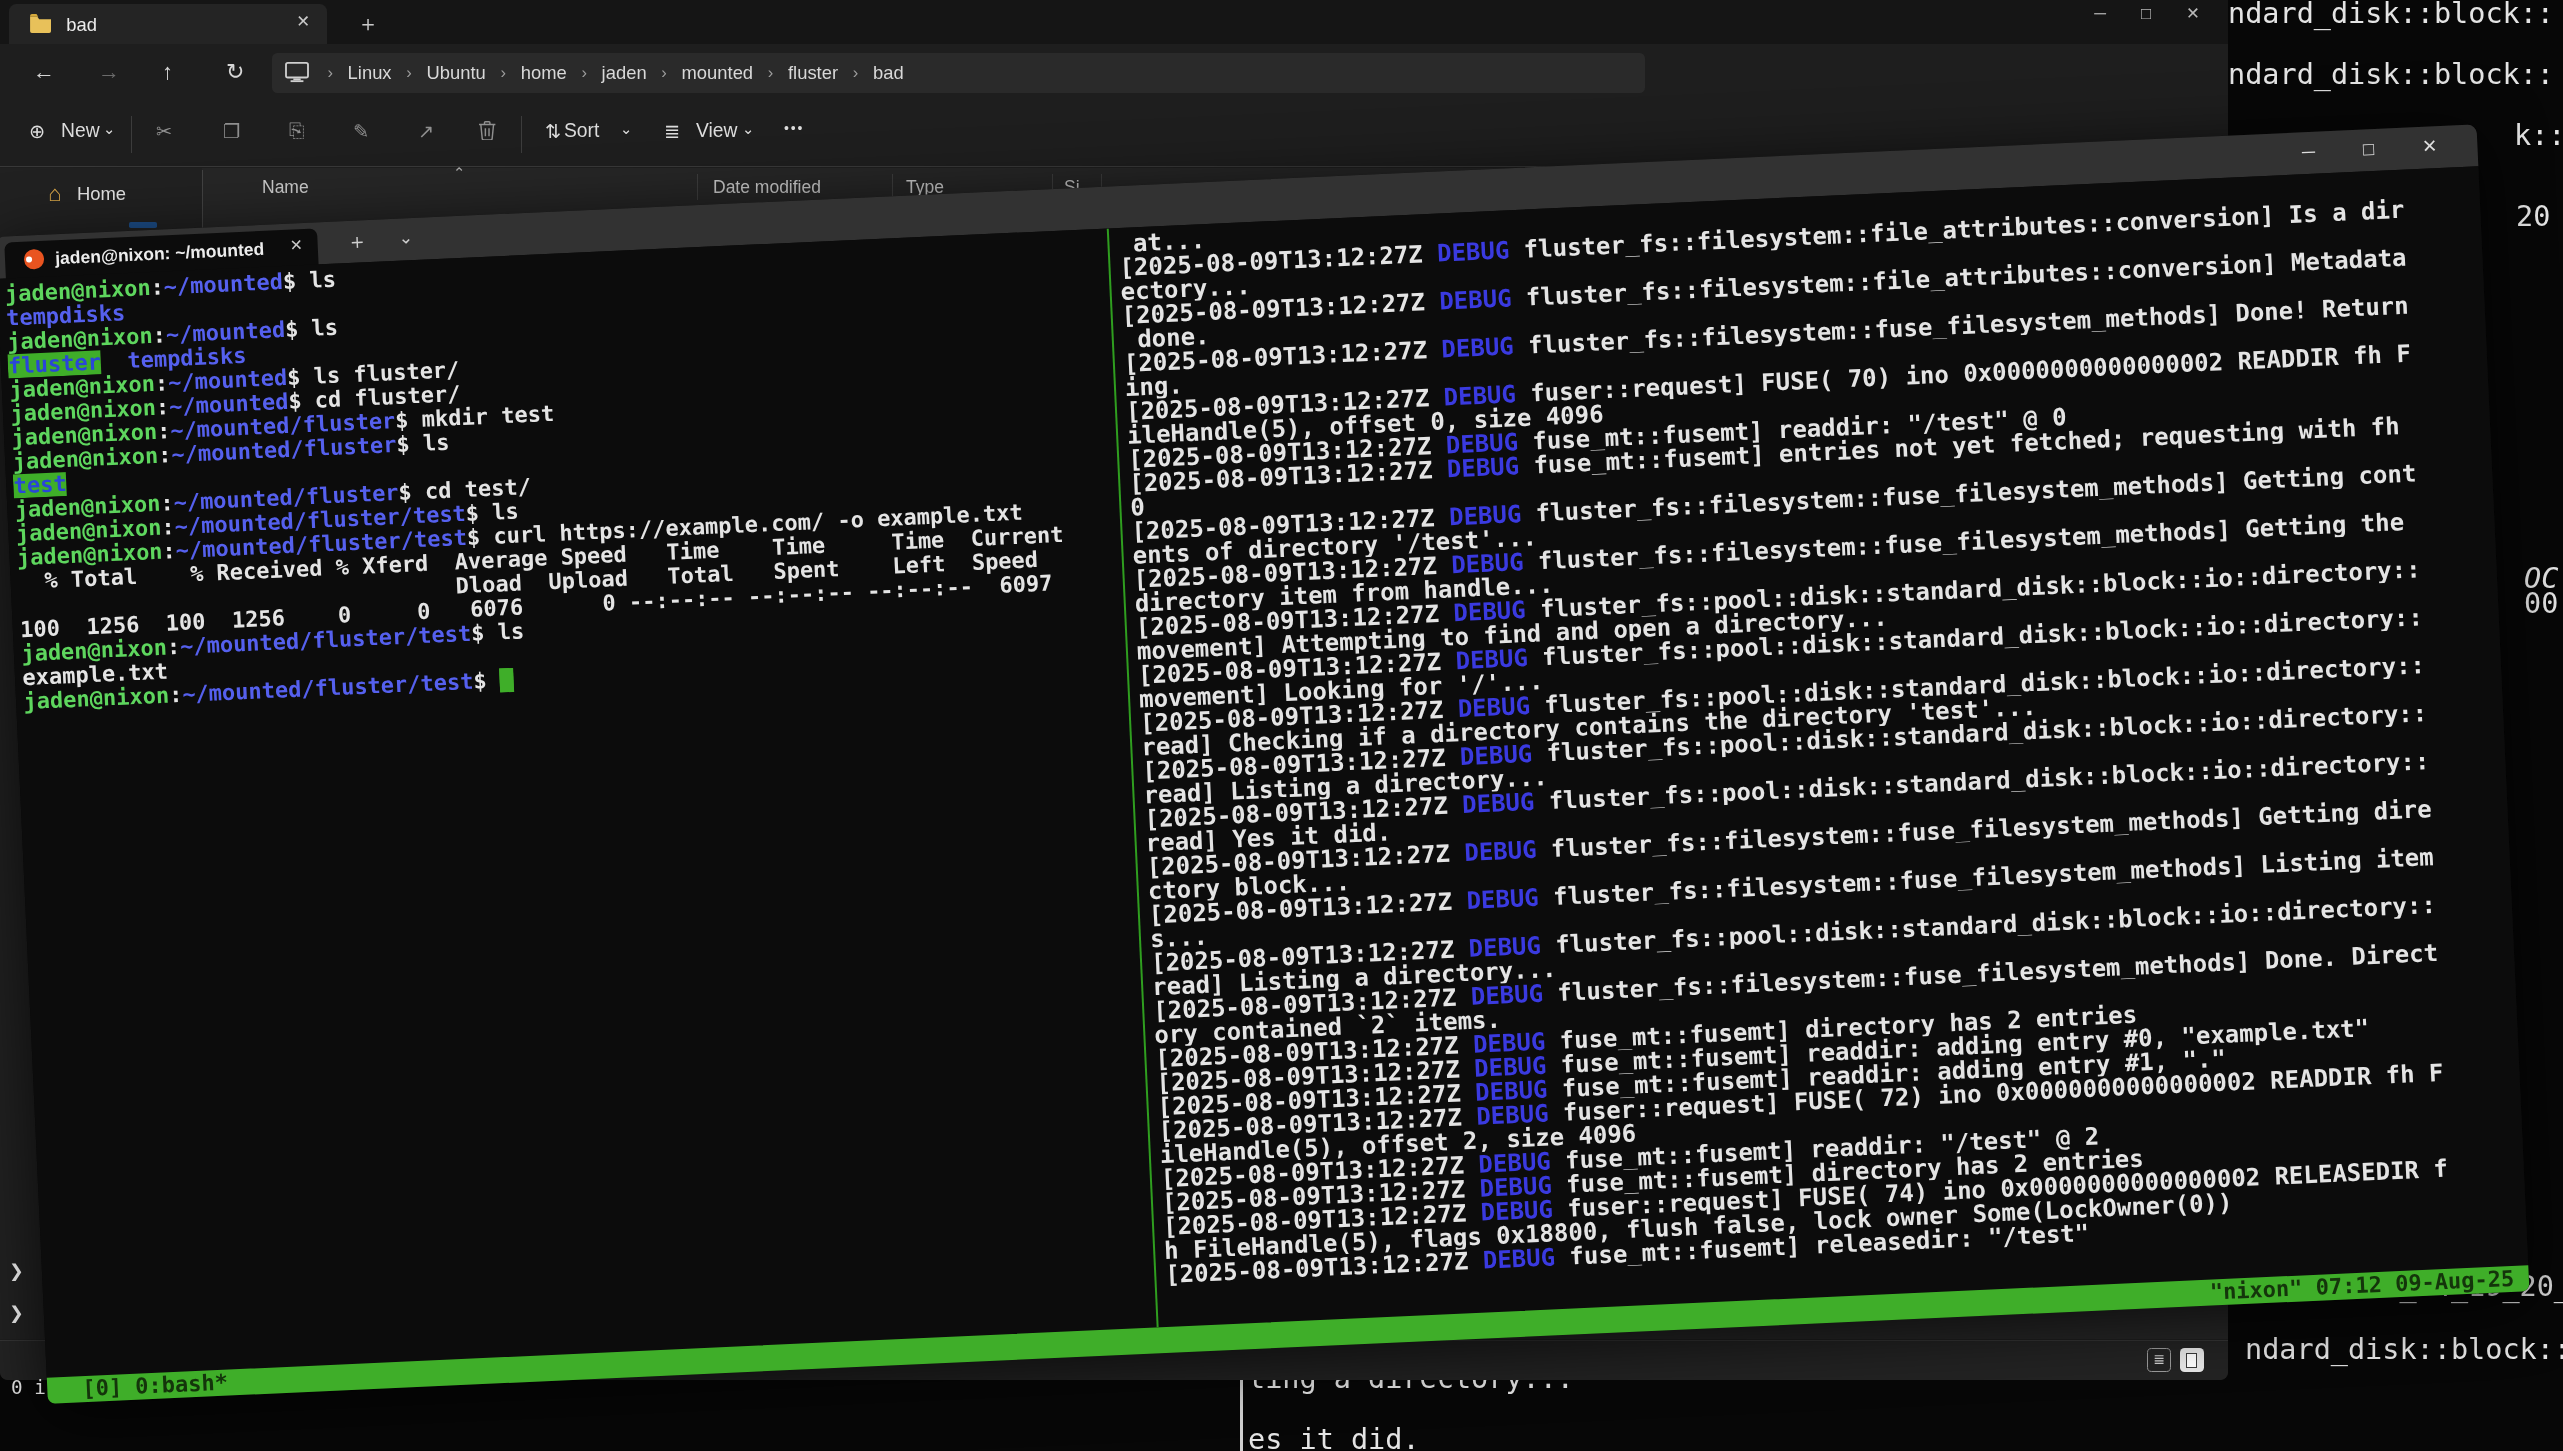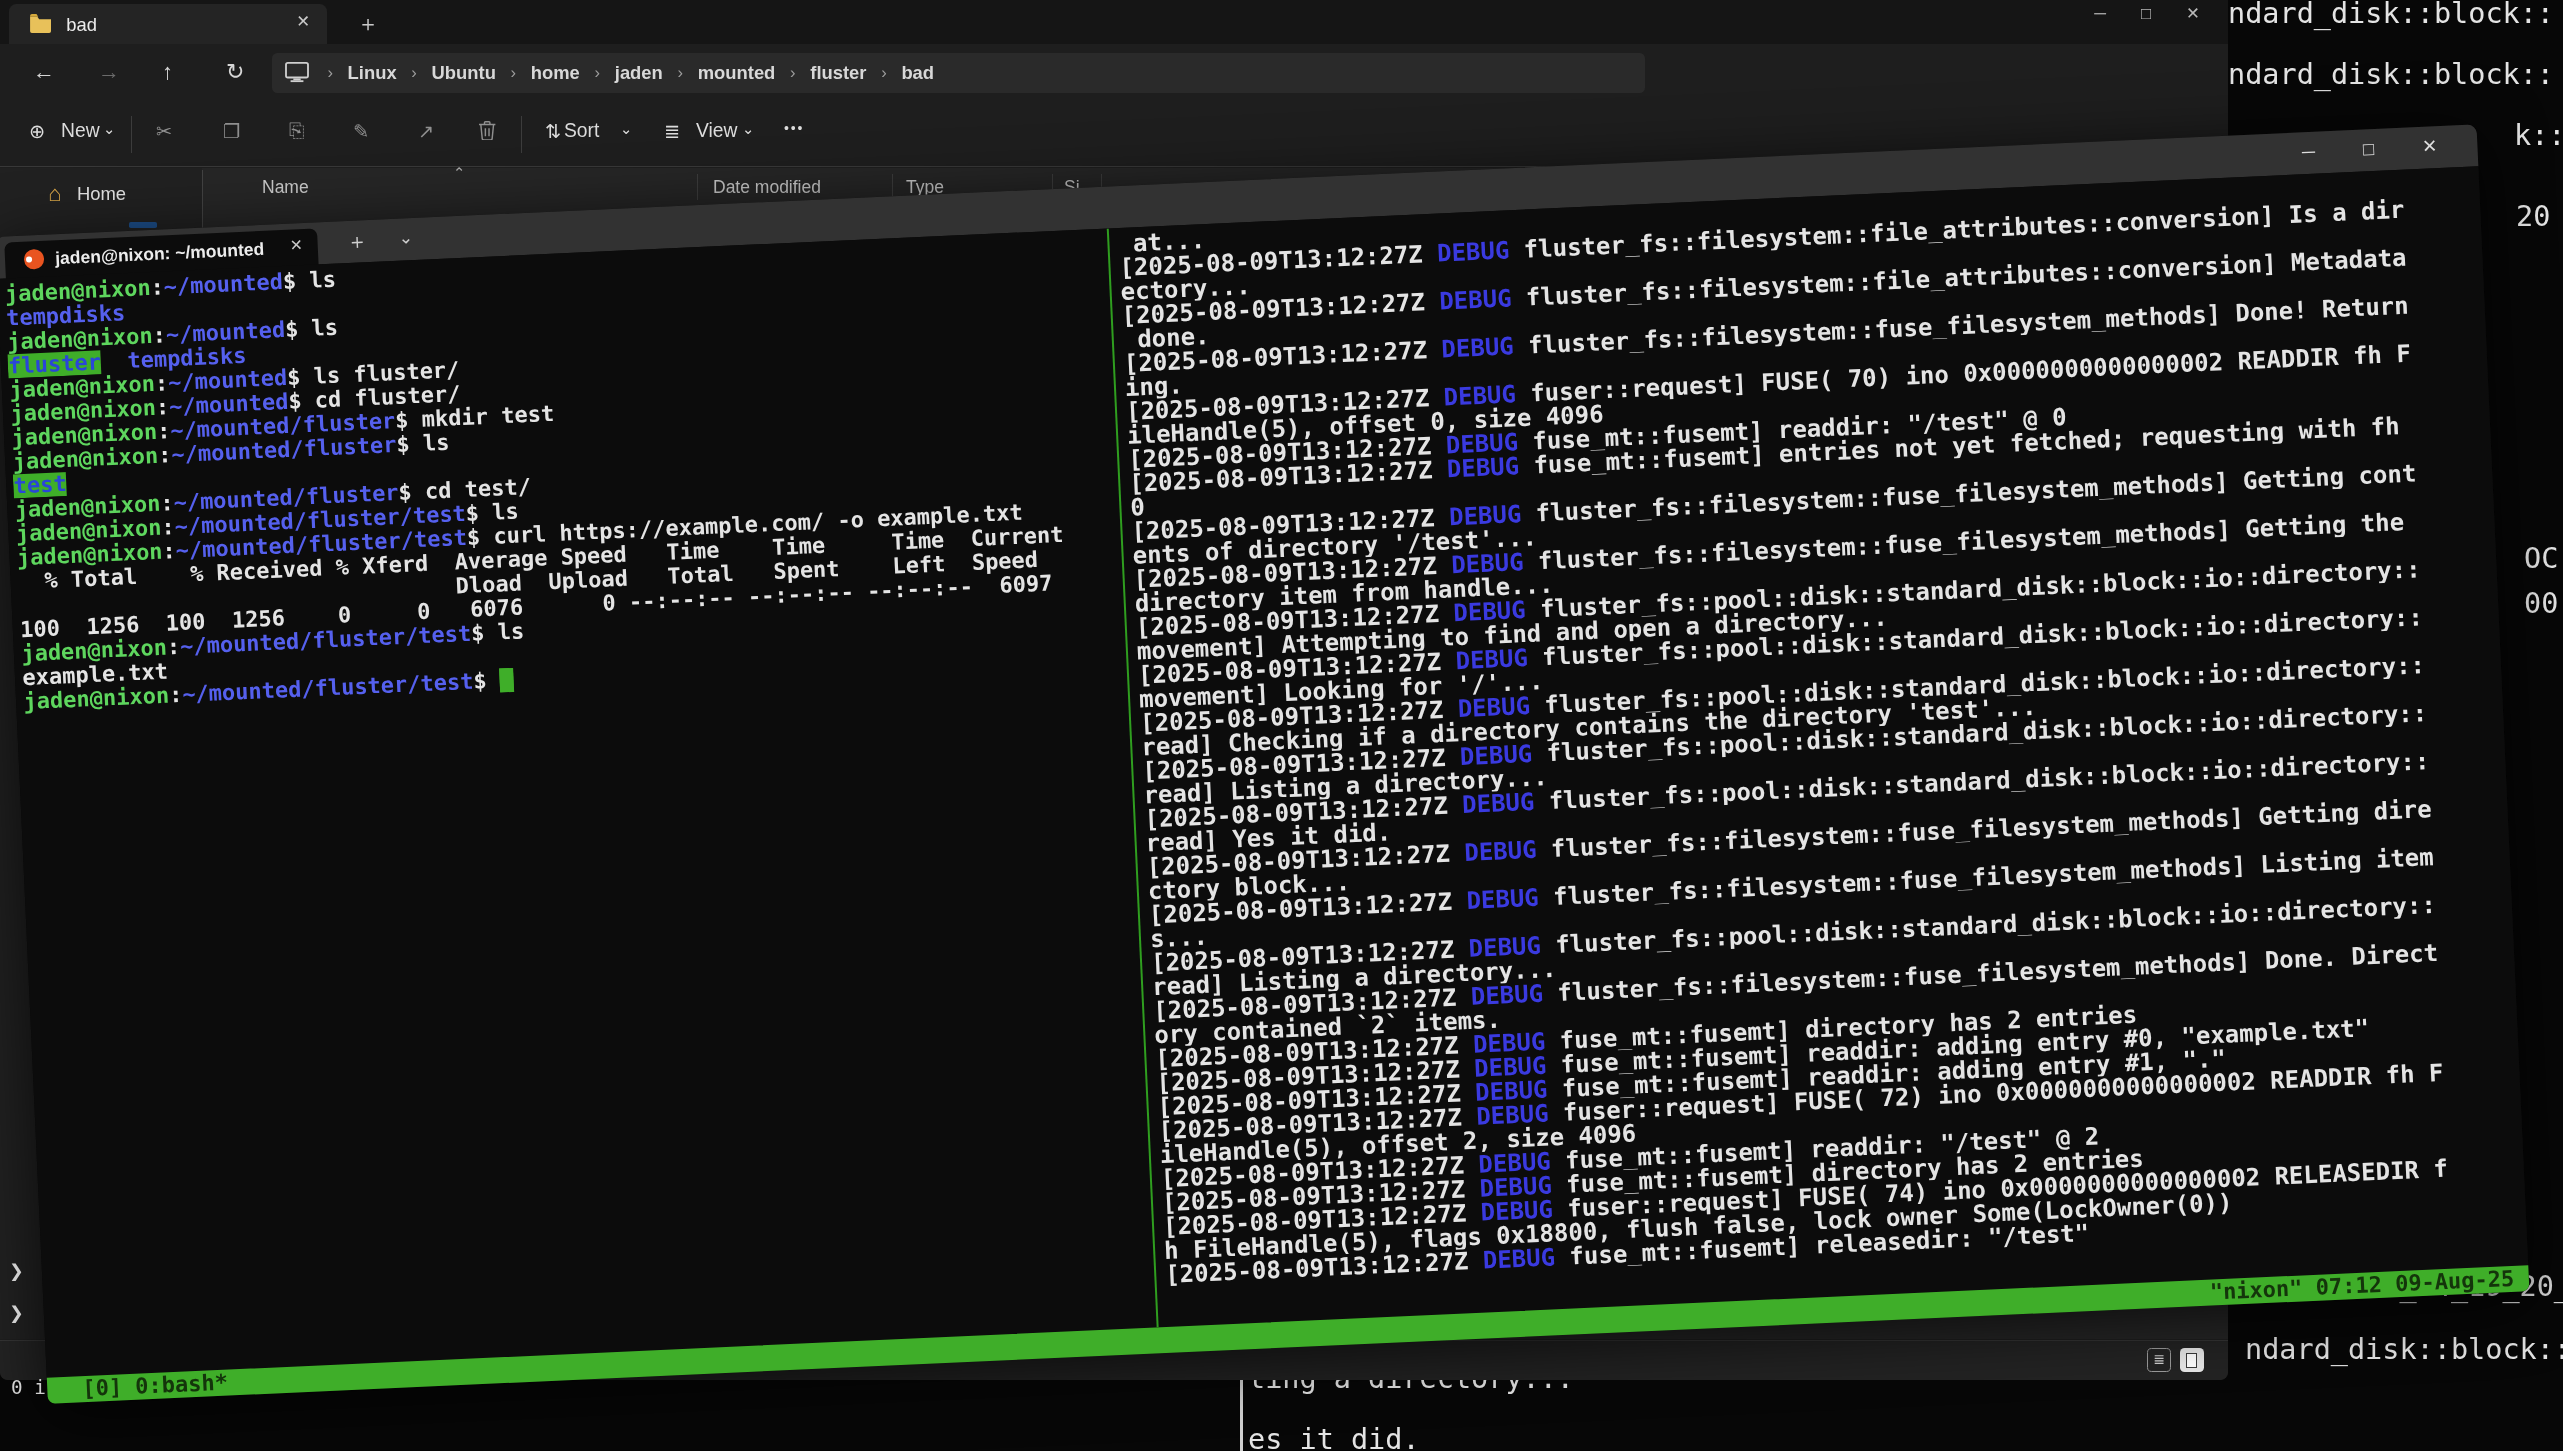--- a/index.html
+++ b/index.html
@@ -20,21 +20,21 @@
   #ex-tab .folder{position:absolute;left:20px;top:9.2px;}
   #ex-tab .label{position:absolute;left:57px;top:10px;font-size:18.4px;color:#ececec;}
   #ex-tab .close{position:absolute;left:287px;top:8.3px;font-size:16.6px;color:#c9c9c9;}
   #ex-newtab{position:absolute;left:357px;top:9.2px;font-size:22px;color:#c9c9c9;}
   .ex-winbtns{position:absolute;top:3.7px;right:28px;display:flex;gap:35px;color:#b9b9b9;font-size:16.6px;}
   #ex-addrrow{position:absolute;left:0;top:44px;width:100%;height:59px;background:#1e1e1e;}
   .navbtn{position:absolute;top:14.7px;font-size:22px;color:#d6d6d6;}
   .navbtn.dim{color:#6b6b6b;}
   #ex-crumbbar{position:absolute;left:272px;top:9.2px;width:1373px;height:40px;background:#2a2a2a;border-radius:5.5px;display:flex;align-items:center;padding-left:13px;}
   #ex-crumbbar .sep{color:#9d9d9d;font-size:16.6px;margin:0 14.7px;}
-  #ex-crumbbar .crumb{color:#d8d8d8;font-size:18.4px;font-weight:bold;}
+  #ex-crumbbar .crumb{color:#d8d8d8;font-size:18.4px;}
   #ex-search{position:absolute;left:1663px;top:9.2px;width:550px;height:40px;background:#2a2a2a;border-radius:5.5px;}
   #ex-search .ph{position:absolute;left:42px;top:9.2px;font-size:18.4px;color:#9e9e9e;}
   #ex-search .mag{position:absolute;right:24px;top:7.4px;font-size:22px;color:#bdbdbd;}
   #ex-toolbar{position:absolute;left:0;top:103px;width:100%;height:64px;background:#1e1e1e;border-bottom:0.9px solid #383838;color:#dcdcdc;}
   .tbi{position:absolute;top:16.6px;font-size:19.3px;}
   .tbi.icon{color:#8f8f8f;}
   .tbsep{position:absolute;top:13px;width:0.9px;height:37px;background:#3c3c3c;}
   #ex-body{position:absolute;left:0;top:168px;width:2228px;height:1171px;background:#262626;}
   #ex-sidebar{position:absolute;left:0;top:0;width:202px;height:100%;background:#212121;}
   #ex-sidebar .home-ico{position:absolute;left:48px;top:13px;font-size:22px;color:#d9a648;}
@@ -81,21 +81,21 @@
 </style>
 </head>
 <body>
 
 <div id="bg-layer">
   <div id="bg-divider"></div>
 <div class="bg-frag" style="left: 2228px; top: -1.8px;"><span class="c-w">ndard_disk::block::</span></div>
     <div class="bg-frag" style="left: 2228px; top: 59px;"><span class="c-w">ndard_disk::block::</span></div>
     <div class="bg-frag" style="left: 2514px; top: 120px;"><span class="c-w">k::</span></div>
     <div class="bg-frag" style="left: 2516px; top: 201px;"><span class="c-w">20</span></div>
-    <div class="bg-frag dim" style="left: 2524px; top: 543px;"><span class="c-w">OC</span></div>
+    <div class="bg-frag dim" style="left: 2524px; top: 563px; font-style: italic;"><span class="c-w">OC</span></div>
     <div class="bg-frag dim" style="left: 2524px; top: 588px;"><span class="c-w">00</span></div>
     <div class="bg-frag" style="left: 2245px; top: 1271px;"><span class="c-w">iness2025_04_19_20_</span></div>
     <div class="bg-frag" style="left: 2245px; top: 1334px;"><span class="c-w">ndard_disk::block::</span></div>
     <div class="bg-frag dim" style="left: 1248px; top: 1363px;"><span class="c-w">ting a directory...</span></div>
     <div class="bg-frag" style="left: 1248px; top: 1424px;"><span class="c-w">es it did.</span></div>
   </div>
 
 <div id="explorer" class="ui">
   <div id="ex-tabstrip">
     <div id="ex-tab">

